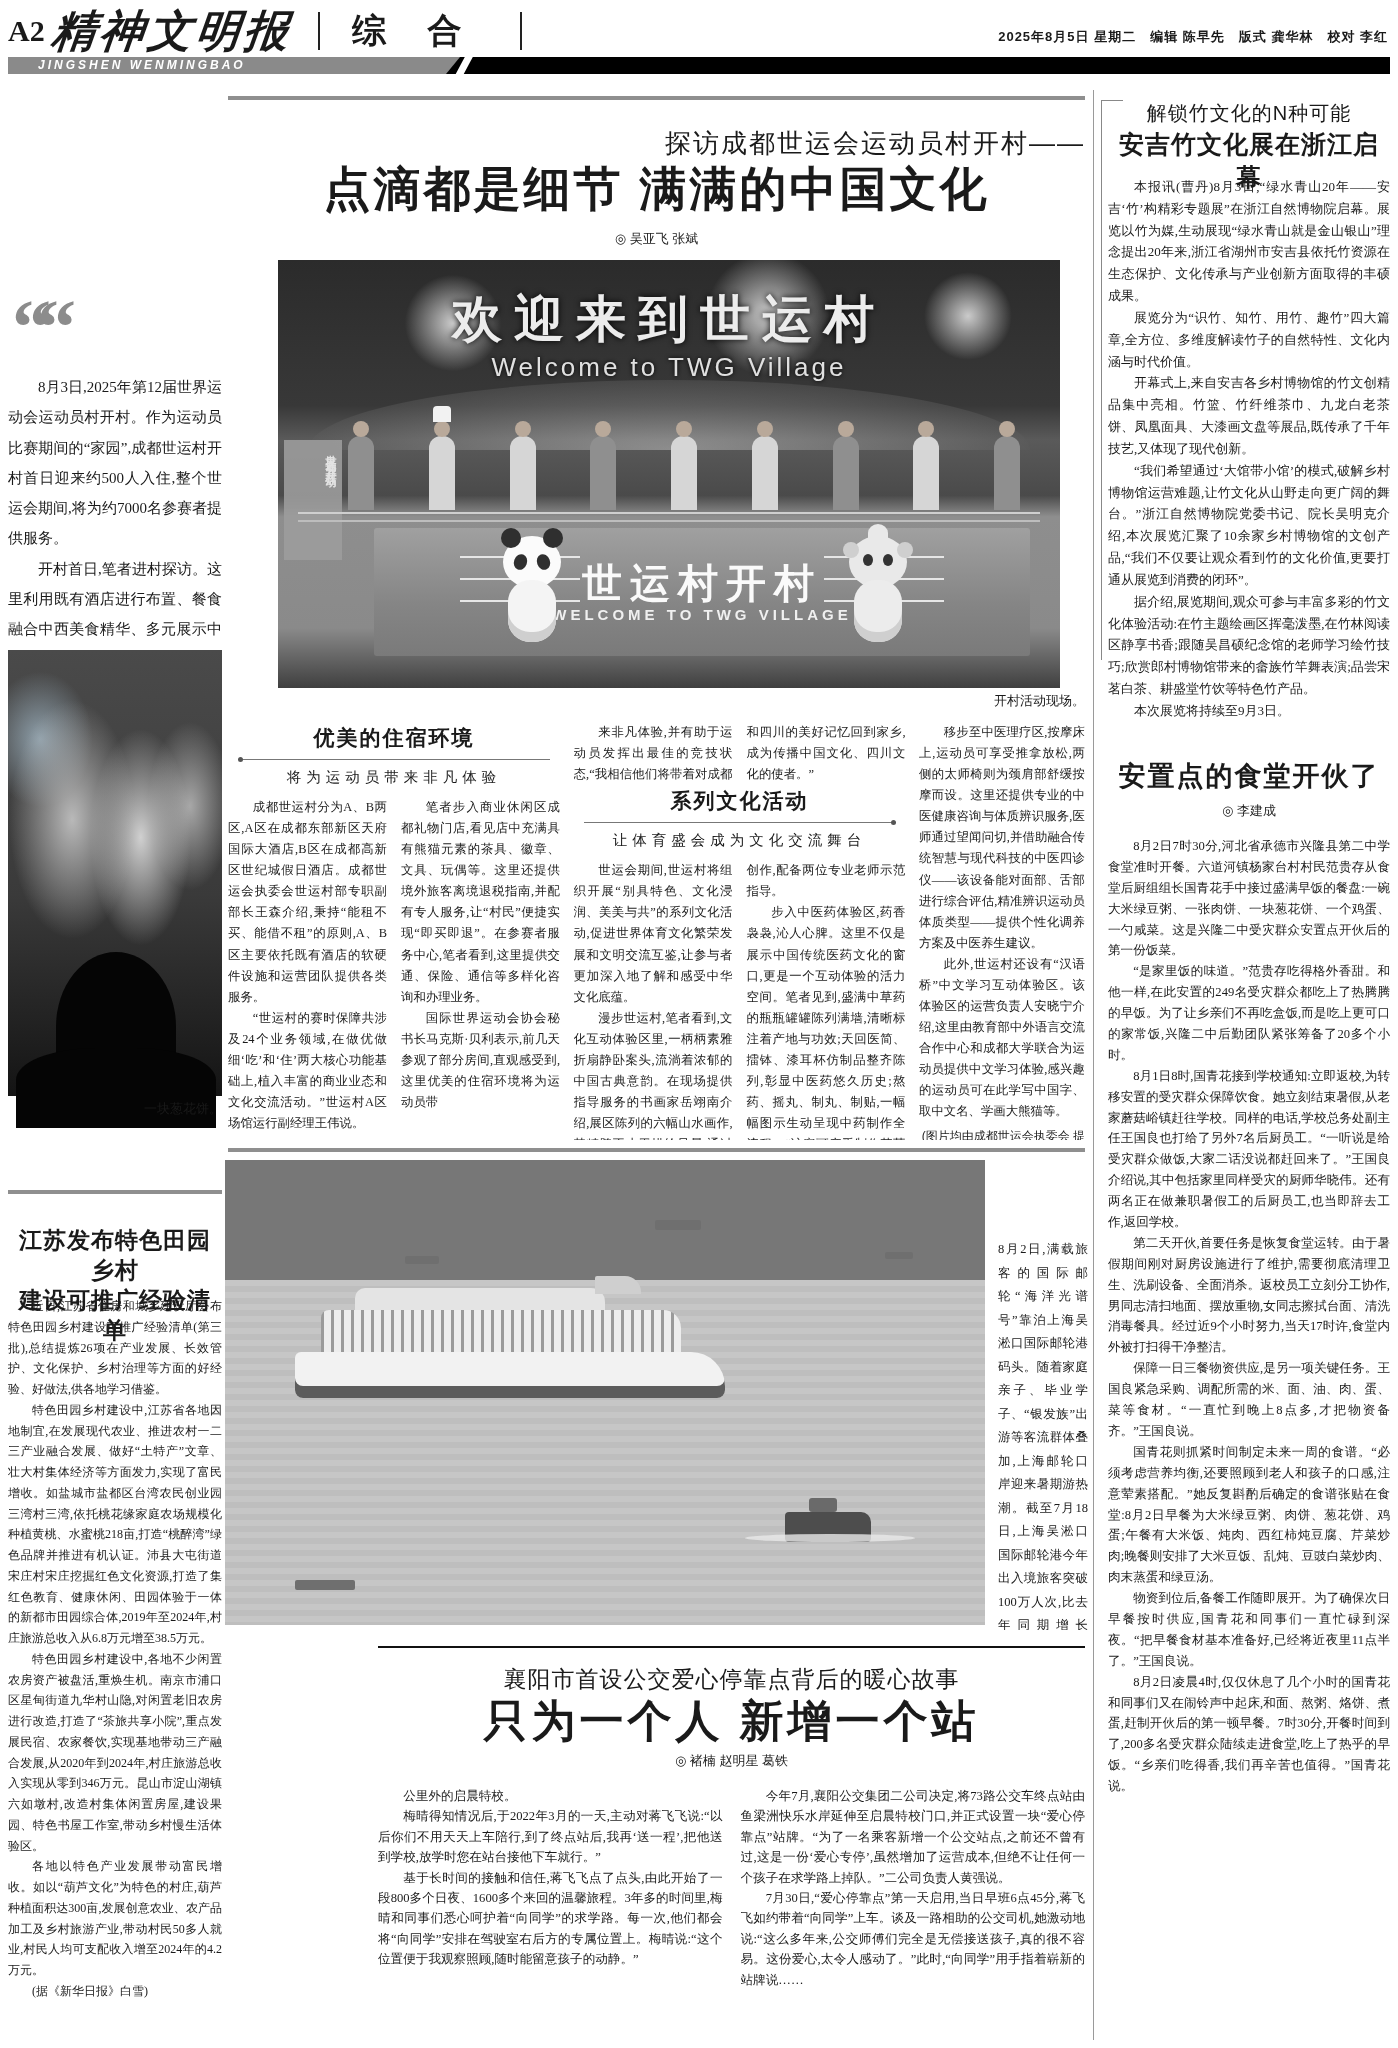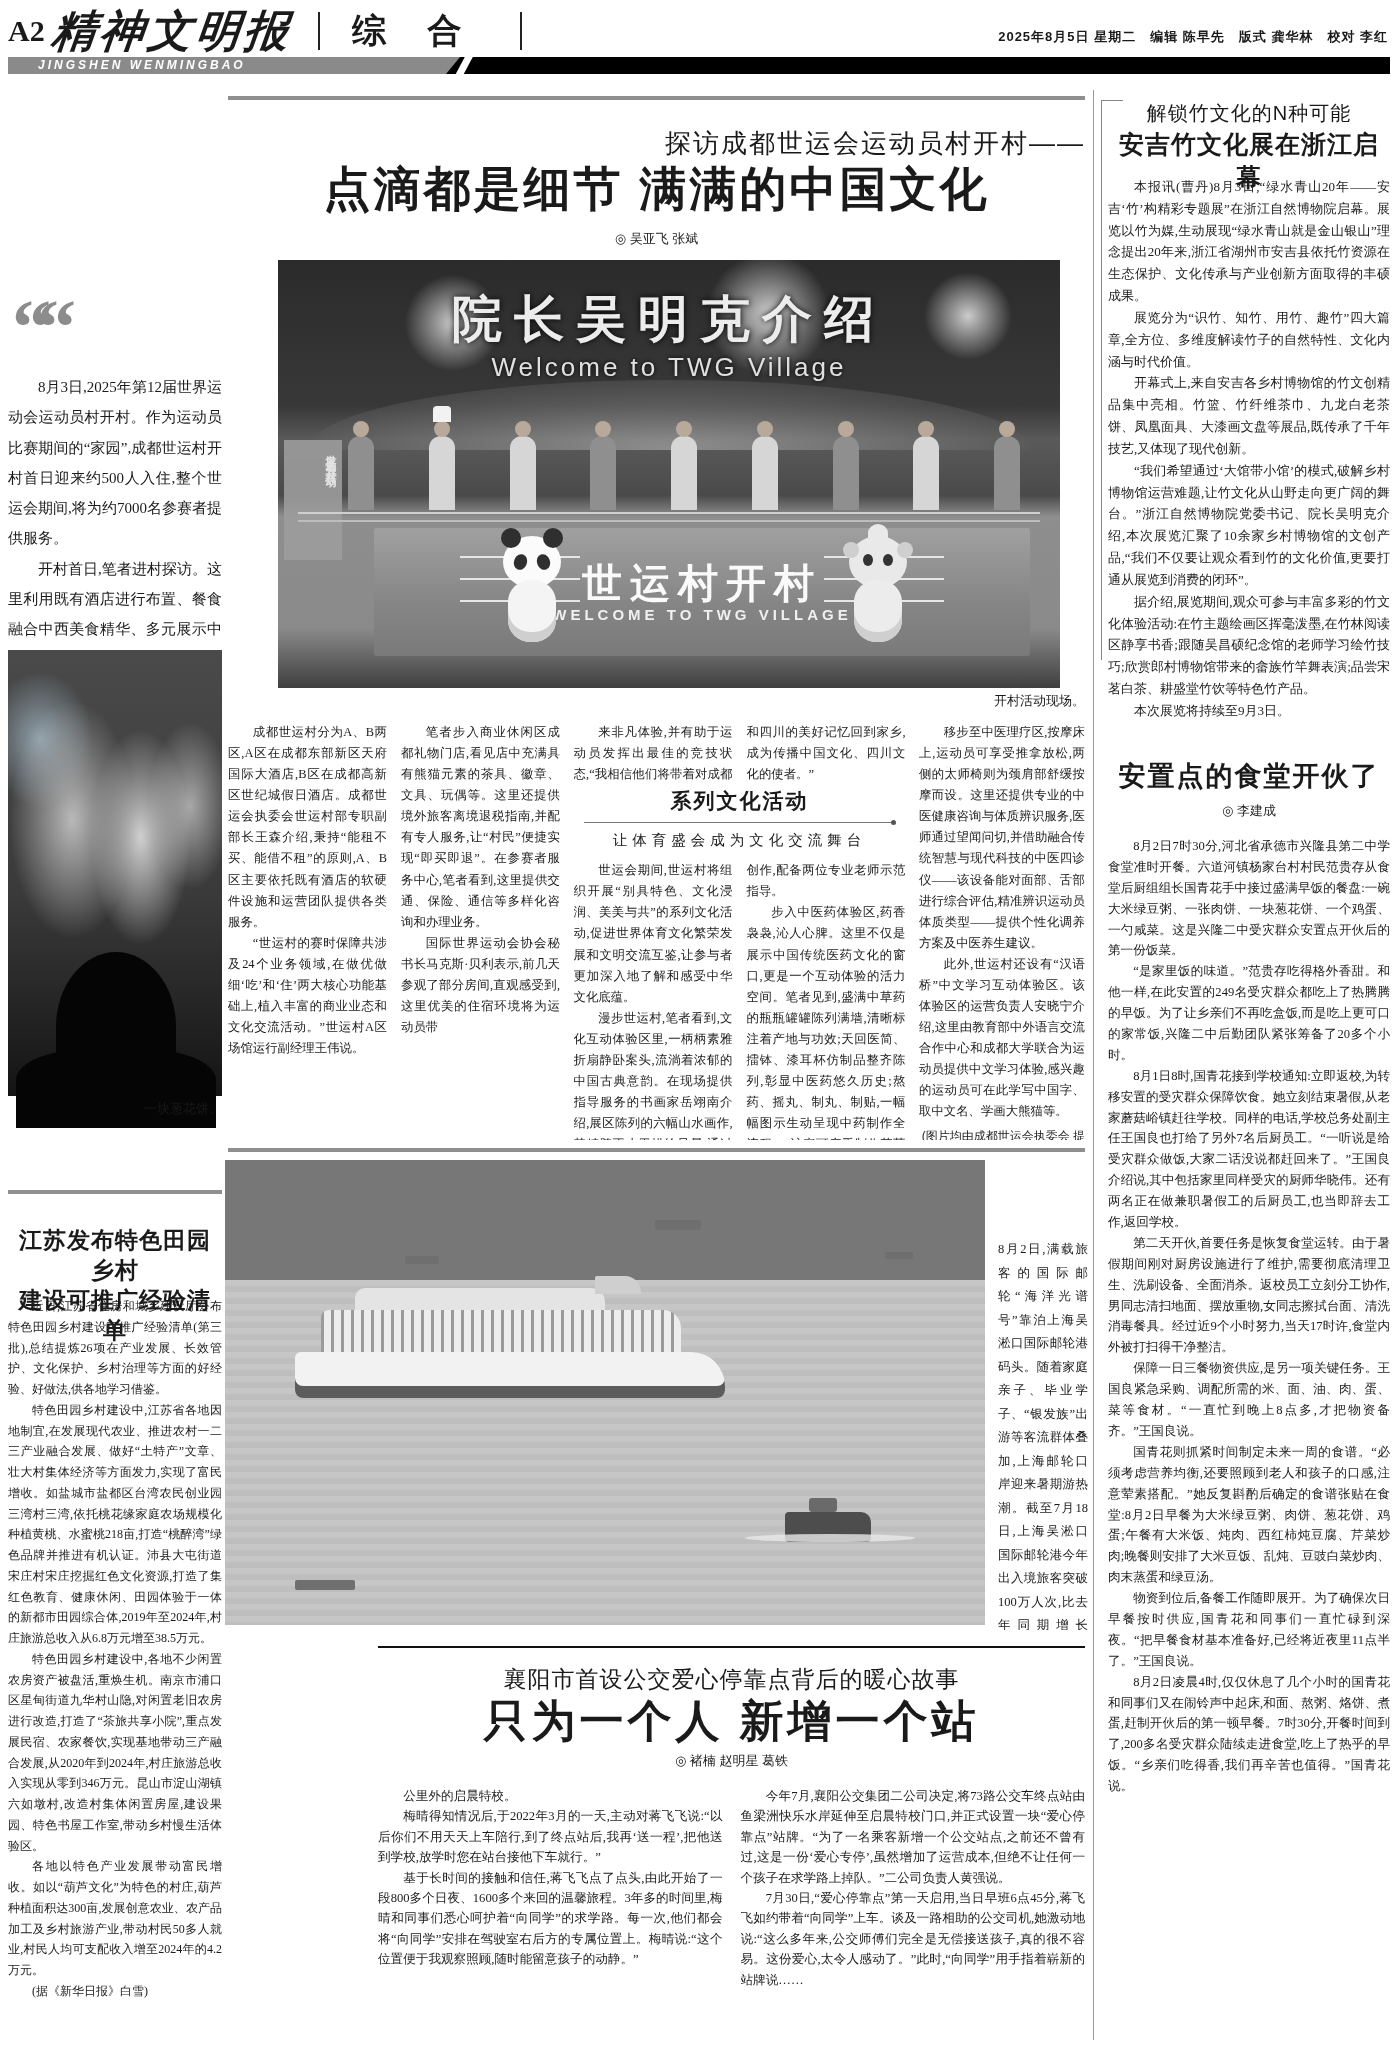--- a/index.html
+++ b/index.html
@@ -177,21 +177,21 @@
   <div class="abs lede just">
       <p class="para">8月3日,2025年第12届世界运动会运动员村开村。作为运动员比赛期间的“家园”,成都世运村开村首日迎来约500人入住,整个世运会期间,将为约7000名参赛者提供服务。</p>
       <p class="para">开村首日,笔者进村探访。这里利用既有酒店进行布置、餐食融合中西美食精华、多元展示中华文化……“简约、安全、精彩”的办赛理念贯穿世运村的点滴打造中。</p>
     </div>
 
   <div class="abs mainphoto photo">
     <div class="fw" style="left:120px;top:8px;width:110px;height:110px;"></div>
     <div class="fw" style="left:420px;top:-16px;width:140px;height:140px;"></div>
     <div class="fw" style="left:640px;top:6px;width:100px;height:100px;"></div>
     <div class="venue"></div>
-    <div class="banner-cn">院长吴明克介绍</div>
+    <div class="banner-cn">欢迎来到世运村</div>
     <div class="banner-en">Welcome to TWG Village</div>
     <div class="side-sign">世界运动会 开村活动</div>
     <div class="figrow">
       <div class="fig dark"></div>
       <div class="fig chef"></div>
       <div class="fig"></div>
       <div class="fig dark"></div>
       <div class="fig"></div>
       <div class="fig"></div>
       <div class="fig dark"></div>
@@ -226,20 +226,25 @@
   </div>
   <div class="abs mp-caption right">开村活动现场。</div>
 
   <div class="abs leftphoto photo">
     <div class="head-sil"></div>
   </div>
   <div class="abs lp-caption right">一块葱花饼。</div>
 
   <div class="abs bodyrow">
     <div class="colgroup clip">
+      <div class="sech">
+        <div class="t">优美的住宿环境</div>
+        <div class="dec dl"></div>
+        <div class="s">将为运动员带来非凡体验</div>
+      </div>
       <div class="twocol just">
           <p class="para">成都世运村分为A、B两区,A区在成都东部新区天府国际大酒店,B区在成都高新区世纪城假日酒店。成都世运会执委会世运村部专职副部长王森介绍,秉持“能租不买、能借不租”的原则,A、B区主要依托既有酒店的软硬件设施和运营团队提供各类服务。</p>
           <p class="para">“世运村的赛时保障共涉及24个业务领域,在做优做细‘吃’和‘住’两大核心功能基础上,植入丰富的商业业态和文化交流活动。”世运村A区场馆运行副经理王伟说。</p>
           <p class="para">笔者步入商业休闲区成都礼物门店,看见店中充满具有熊猫元素的茶具、徽章、文具、玩偶等。这里还提供境外旅客离境退税指南,并配有专人服务,让“村民”便捷实现“即买即退”。在参赛者服务中心,笔者看到,这里提供交通、保险、通信等多样化咨询和办理业务。</p>
           <p class="para">国际世界运动会协会秘书长马克斯·贝利表示,前几天参观了部分房间,直观感受到,这里优美的住宿环境将为运动员带</p>
         </div>
     </div>
     <div class="colgroup clip">
       <div class="twocol just">
         <p class="para">来非凡体验,并有助于运动员发挥出最佳的竞技状态,“我相信他们将带着对成都和四川的美好记忆回到家乡,成为传播中国文化、四川文化的使者。”</p>

